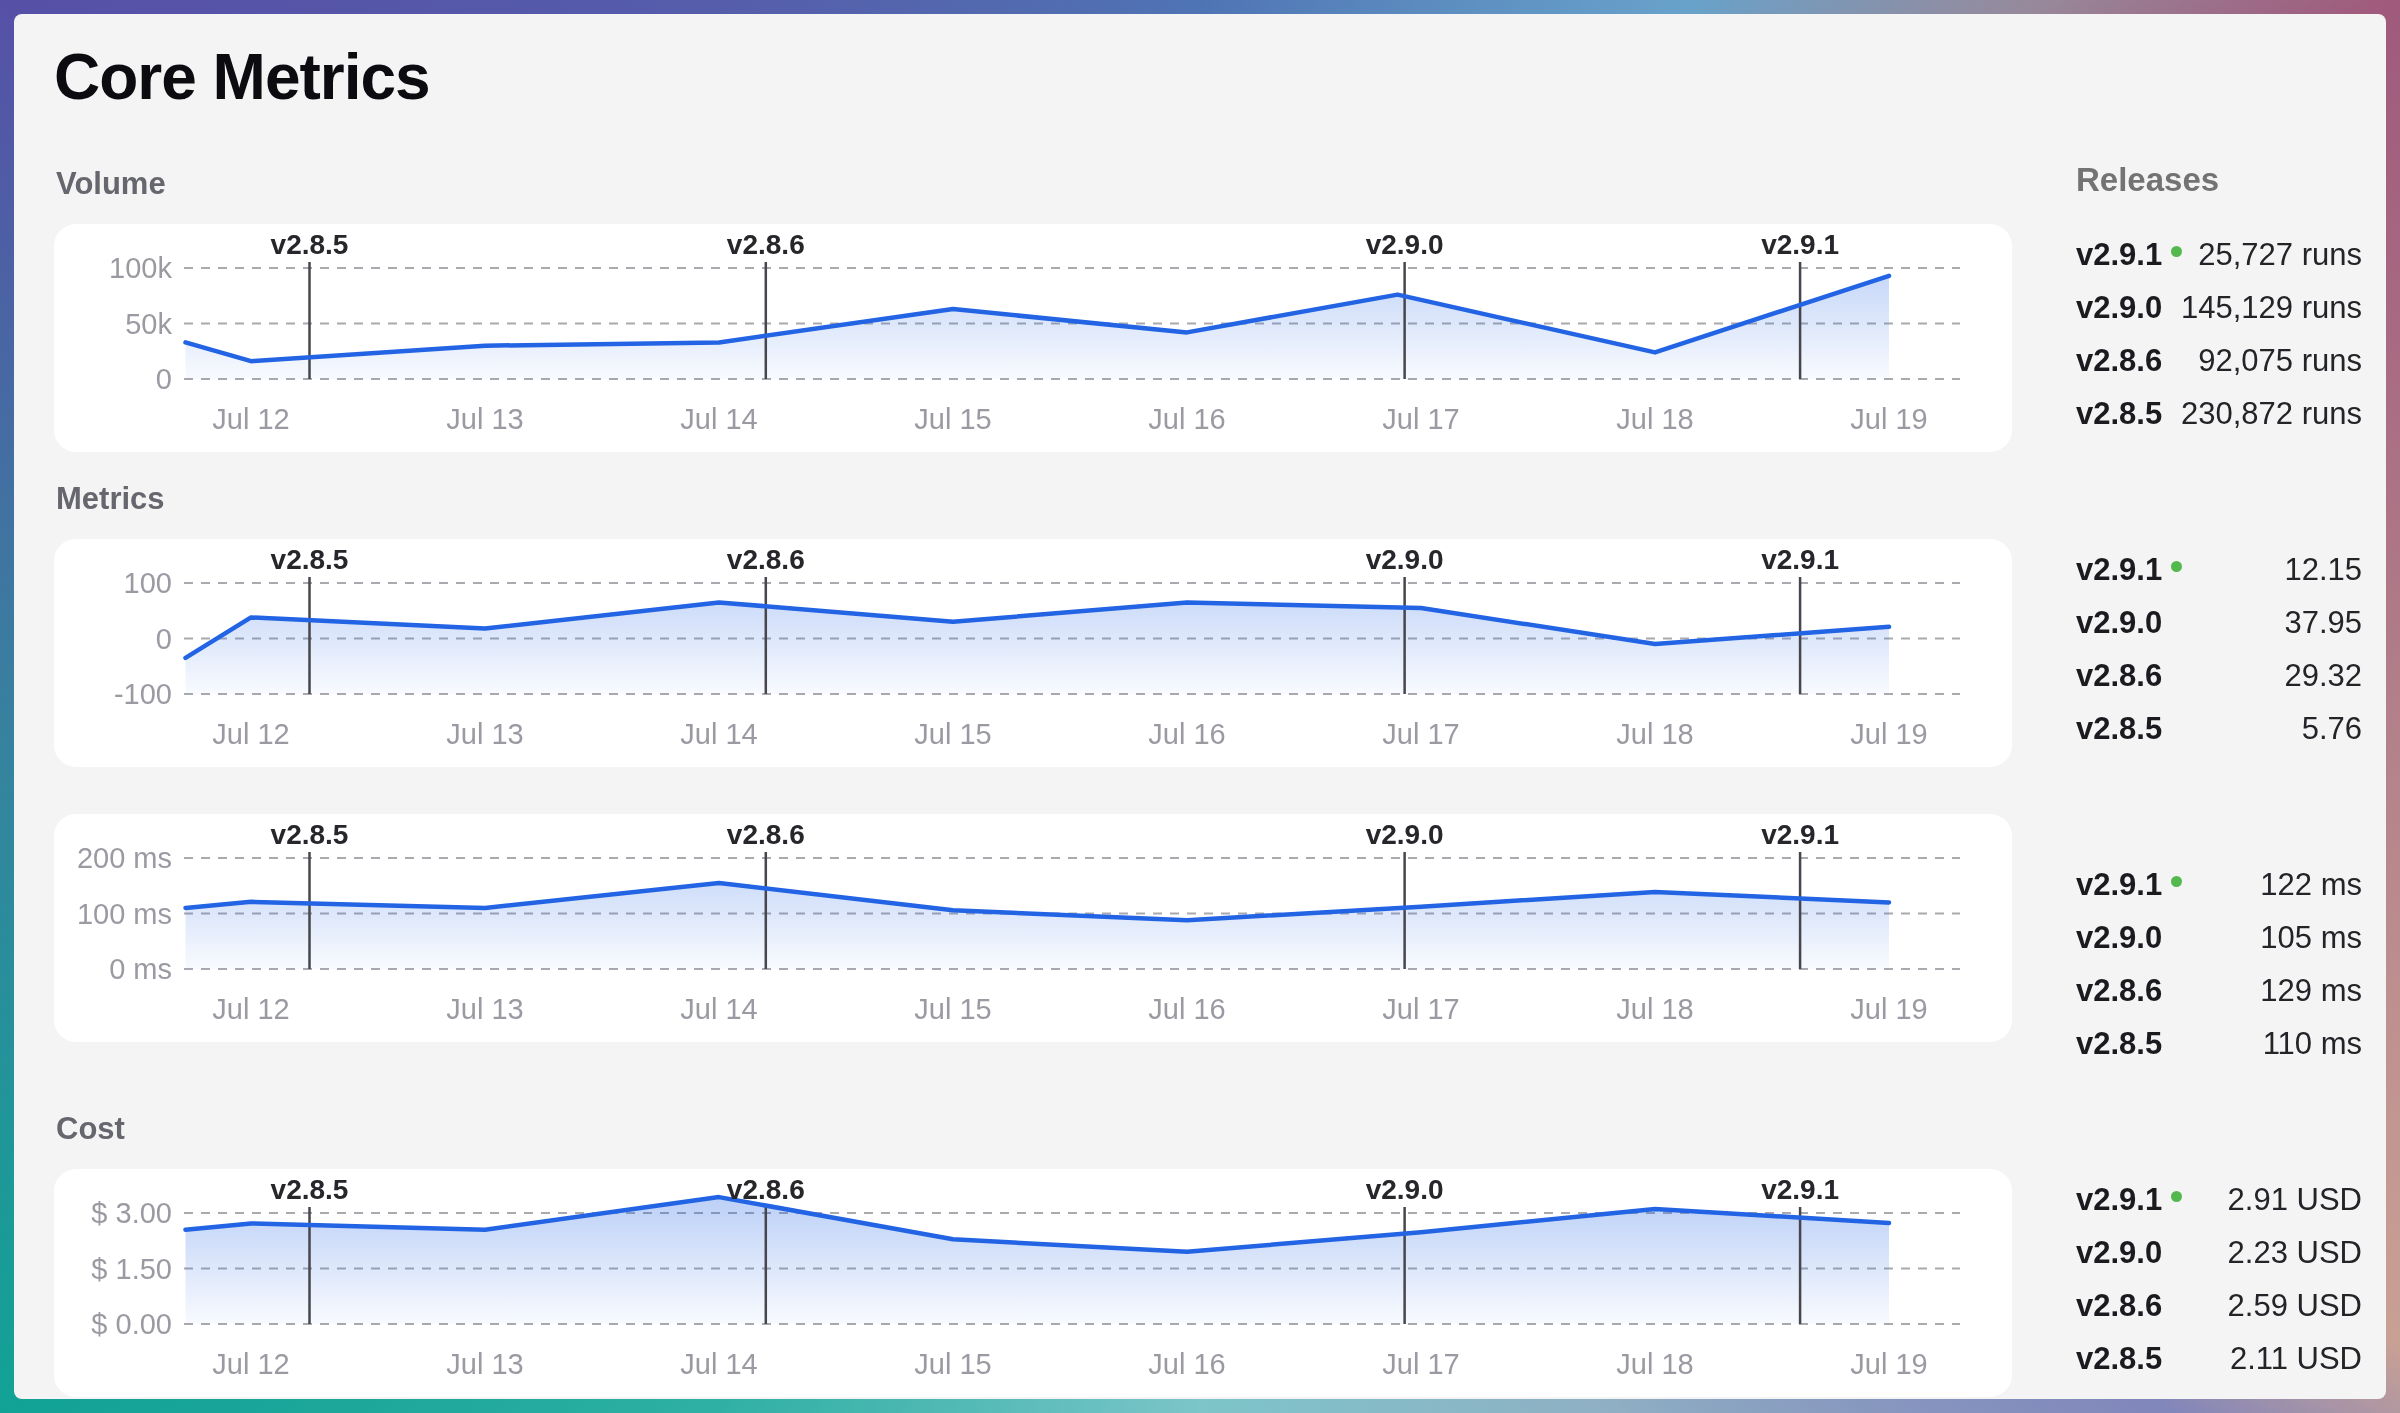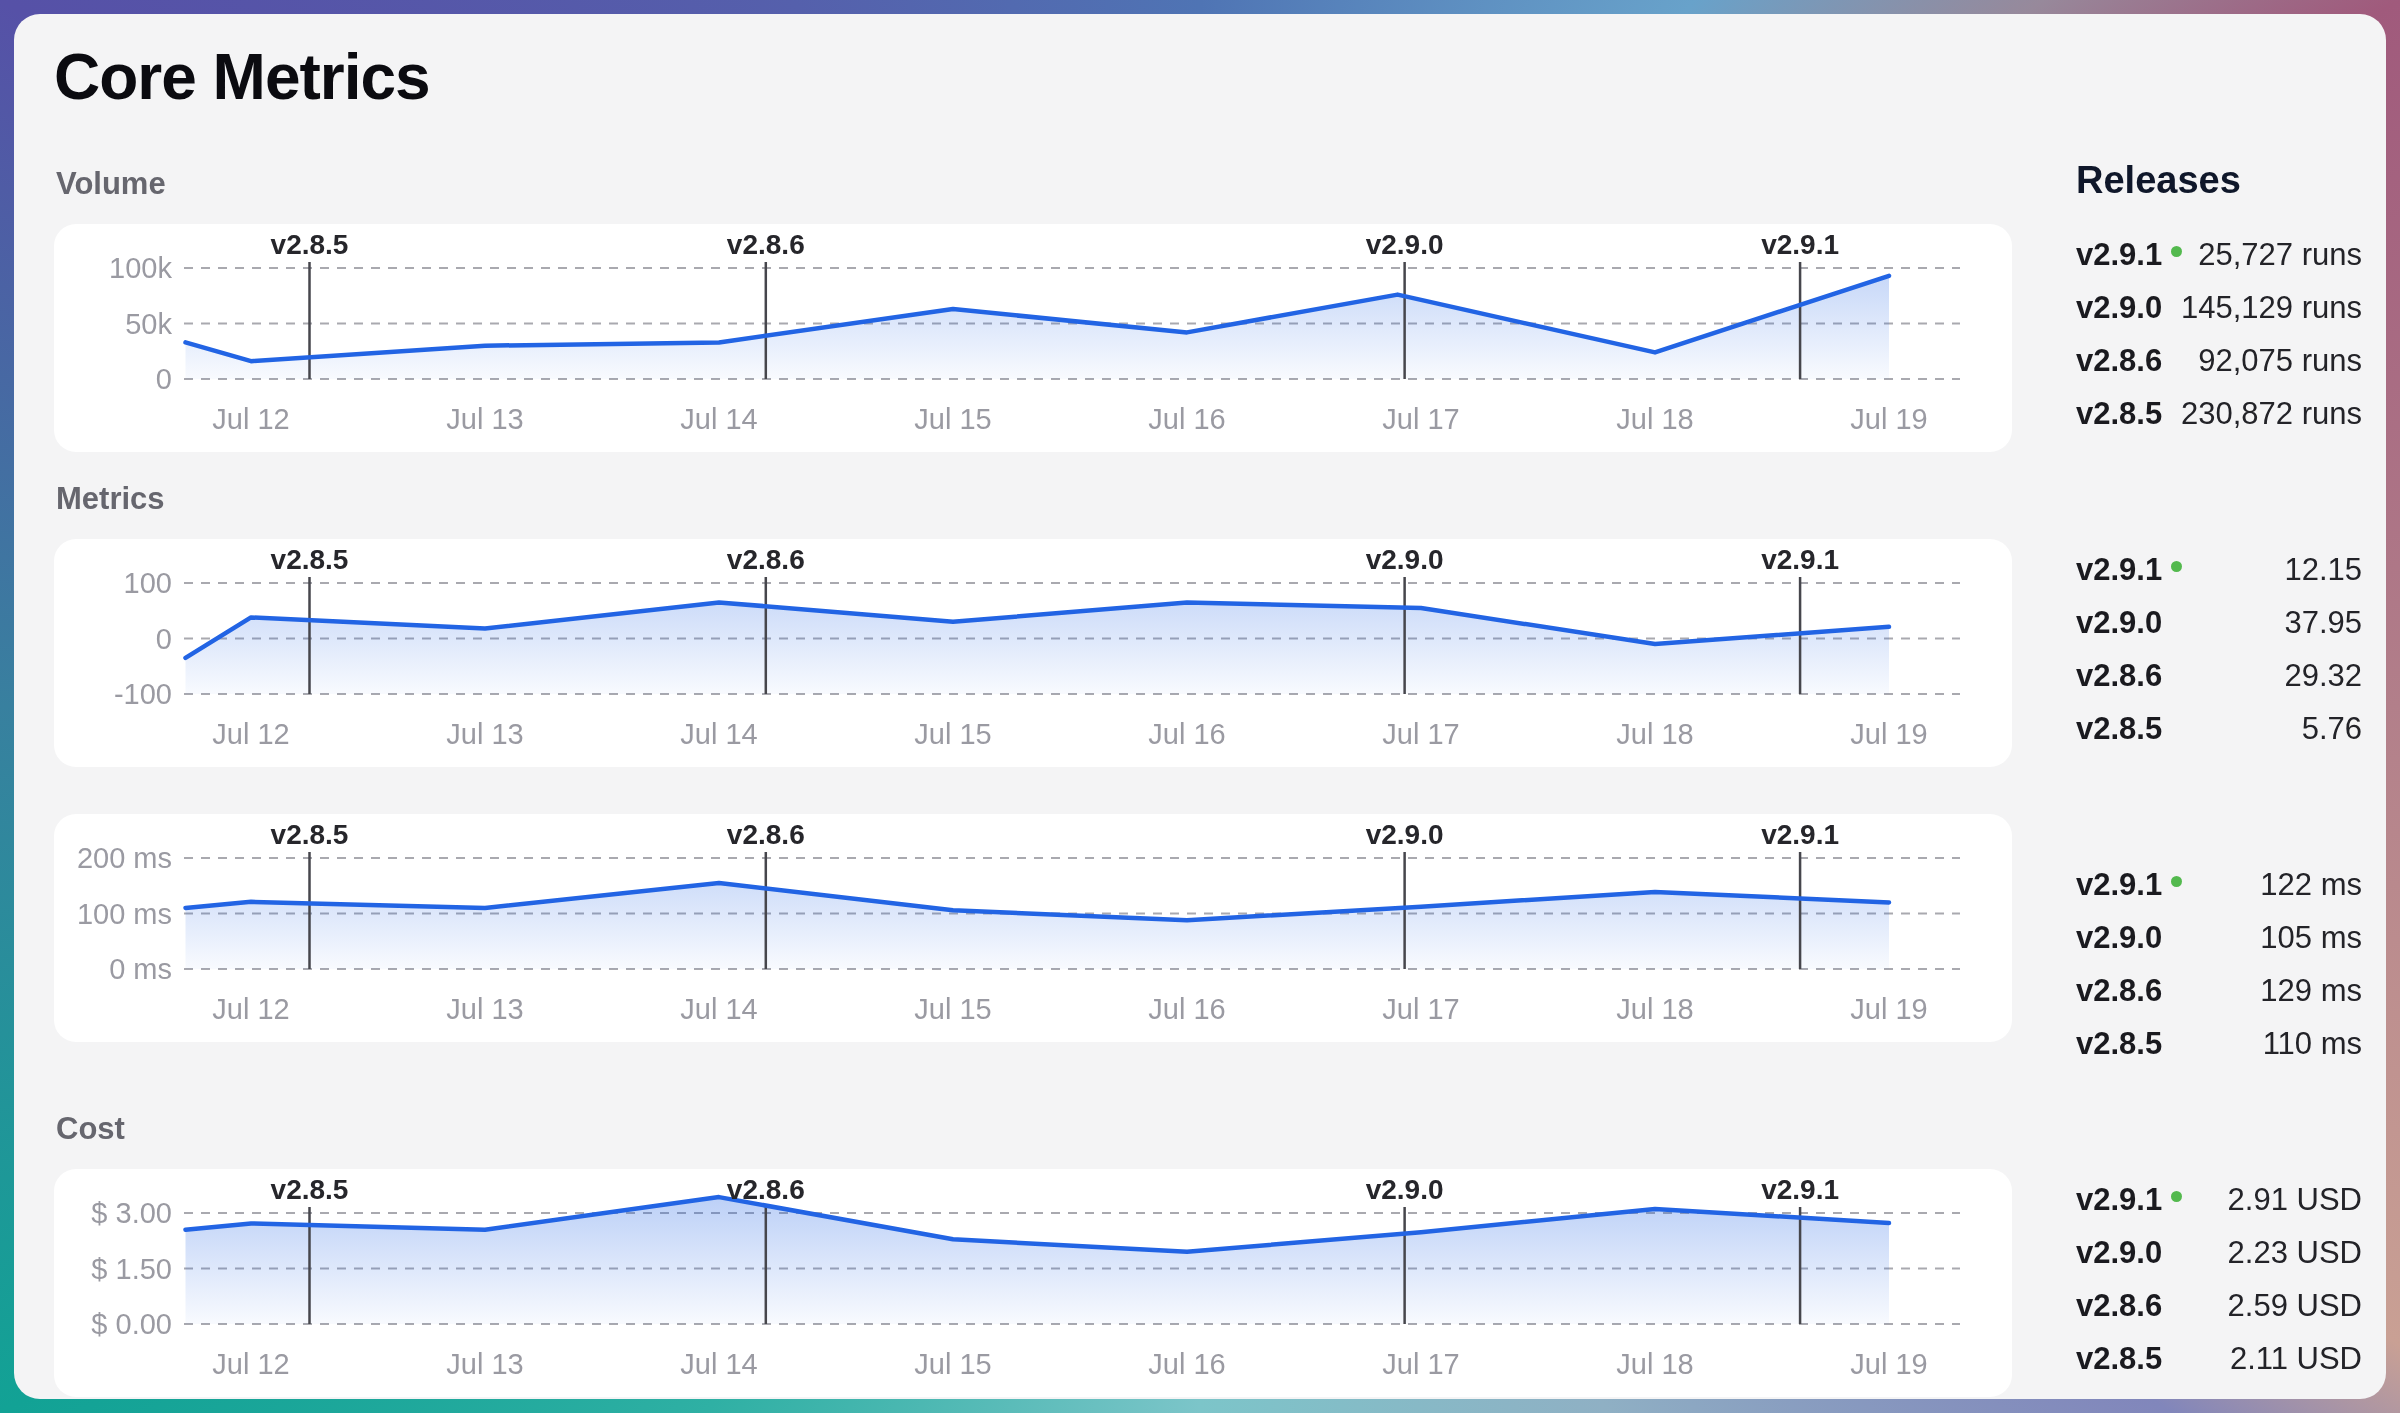--- a/index.html
+++ b/index.html
@@ -8,37 +8,37 @@
     position:relative;width:2400px;height:1413px;overflow:hidden;
     font-family:"Liberation Sans","DejaVu Sans",sans-serif;
     background:conic-gradient(from 0deg at 50% 50%,
       #4f74b4 0deg, #68a2ca 35deg, #97899b 50deg, #a05a7c 59.5deg,
       #b27f8a 90deg, #c9a094 118deg, #8186bb 126deg, #8fb0c4 150deg,
       #7cc5c9 180deg, #2fb0a4 215deg, #12a295 239.5deg, #38809f 270deg,
       #5651a7 300.5deg, #5560ac 330deg, #4f74b4 360deg);
   }
   .inner{
     position:absolute;left:14px;top:14px;right:14px;bottom:14px;
-    background:#f4f4f5;border-radius:26px;padding-left:21px;
+    background:#f4f4f5;border-radius:8px;padding-left:21px;
   }
   .page-title{
     position:absolute;left:40px;top:30px;
     font-size:64px;font-weight:800;letter-spacing:-1px;color:#0b0b10;line-height:1.05;
   }
   .sec{position:absolute;left:40px;width:1958px;}
   .sec h2{margin:4px 0 0 2px;font-size:31px;font-weight:600;color:#66666e;line-height:36px;}
   .card{
     margin-top:22px;width:1958px;height:228px;background:#ffffff;border-radius:22px;
     position:relative;overflow:hidden;
   }
   .card svg{display:block;}
   svg text{font-family:"Liberation Sans","DejaVu Sans",sans-serif;}
   .releases-heading{
     position:absolute;left:2062px;top:148px;width:286px;
-    font-size:38px;font-weight:600;color:#0f172a;line-height:36px;
+    font-size:33px;font-weight:600;color:#737373;line-height:36px;
   }
   .rel-group{position:absolute;left:2062px;width:286px;}
   .rel-row{display:flex;align-items:center;height:53px;}
   .rel-ver{font-size:31px;font-weight:700;color:#1a1a1f;}
   .rel-dot{width:11px;height:11px;border-radius:50%;background:#53b94e;margin-left:9px;margin-top:-6px;}
   .rel-val{margin-left:auto;font-size:31px;font-weight:400;color:#232328;}
 </style>
 </head>
 <body>
 

